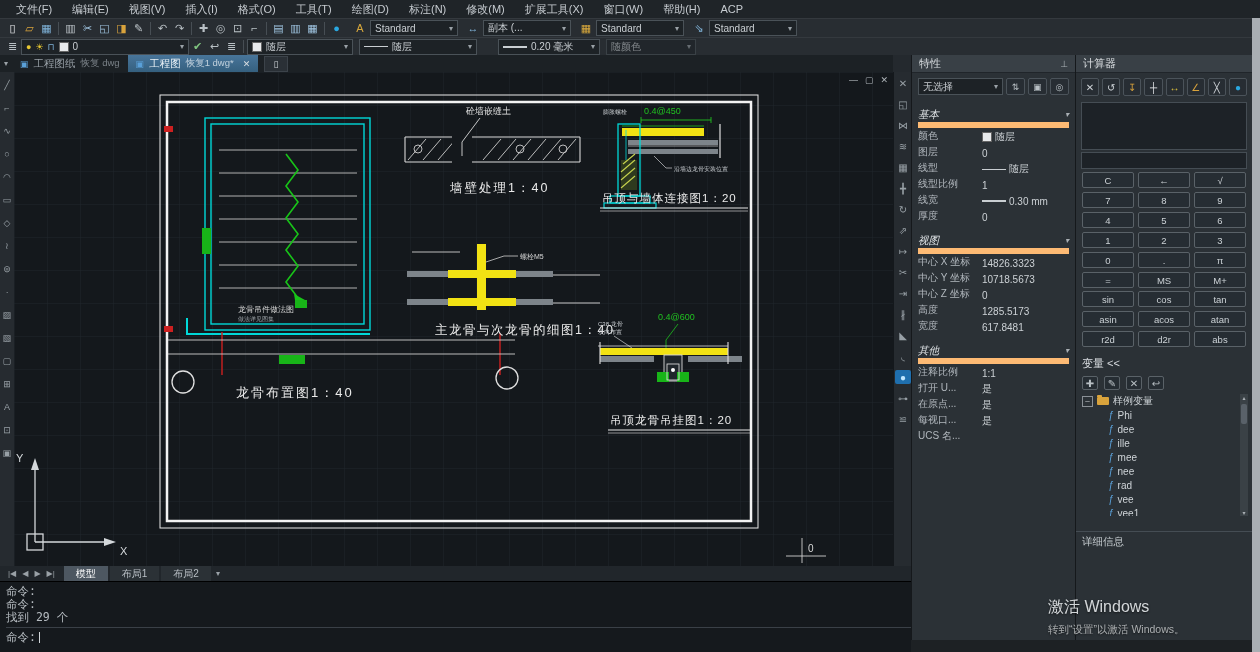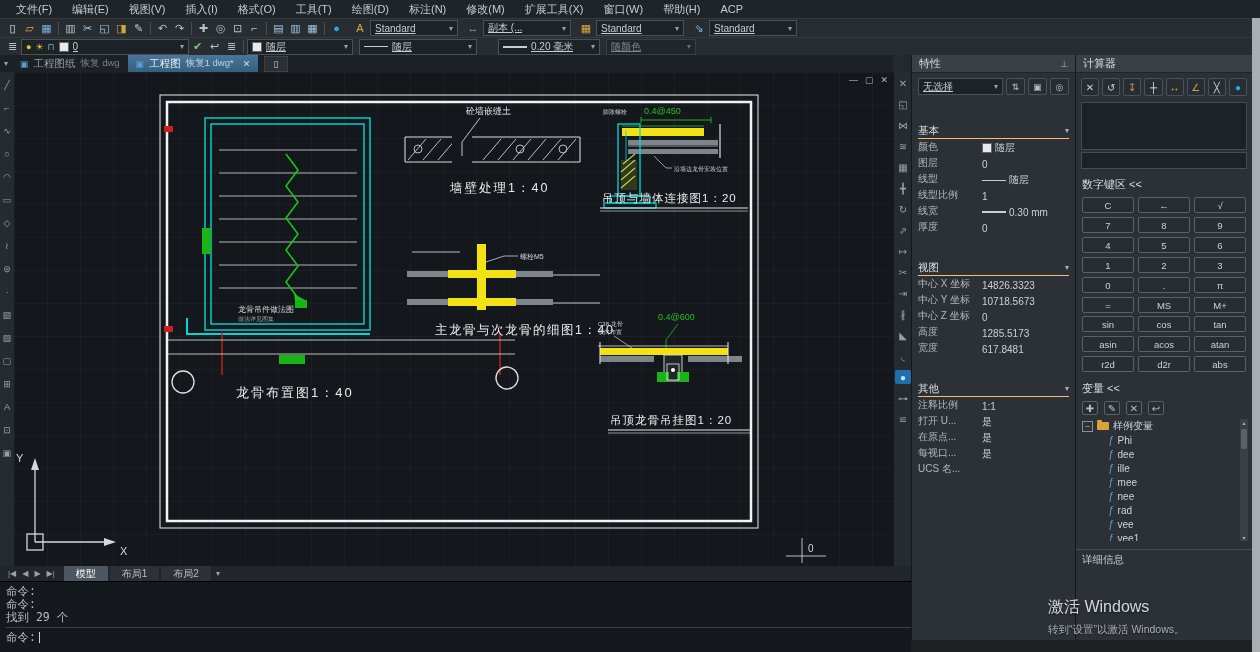--- a/index.html
+++ b/index.html
@@ -13,21 +13,21 @@
   #trow1{top:18px;height:19px;border-top:1px solid #34393e;padding-left:4px;}
   #trow2{top:37px;height:18px;border-top:1px solid #34393e;padding-left:4px;}
   .ticon{width:17px;height:15px;display:flex;align-items:center;justify-content:center;
          font-size:11px;color:#b9c0c5;cursor:default;}
   .vsep{width:1px;height:13px;background:#474e54;margin:0 3px;}
   .sgroup{display:flex;align-items:center;gap:3px;margin-left:8px;}
   .gicon{font-size:11px;width:14px;text-align:center;}
   .dd{display:flex;align-items:center;background:#1d2226;border:1px solid #4a5258;height:14px;
       font-size:10px;color:#c9ced2;padding:0 4px;gap:4px;cursor:default;}
   .dd .arr{margin-left:auto;color:#9aa1a7;font-size:8px;}
-  .ddv{white-space:nowrap;overflow:hidden;text-decoration:underline;}
+  .ddv{white-space:nowrap;overflow:hidden;}
   .lineglyph{display:inline-block;width:24px;border-top:1px solid #c9ced2;}
   .lineglyph.th{border-top-width:2px;}
   .sw{display:inline-block;width:8px;height:8px;background:#e8eaec;border:1px solid #666;}
   
   .tabrow{position:absolute;left:0;top:55px;width:893px;height:17px;background:#1c2125;
           display:flex;align-items:center;font-size:10.5px;}
   .dtab{height:17px;display:flex;align-items:center;padding:0 8px;color:#98a0a7;gap:5px;box-sizing:border-box;cursor:default;}
   .dtab.active{background:linear-gradient(#48759a,#35607f);color:#eaf1f6;}
   .dtab .ficon{color:#5aa0d8;font-size:9px;}
   .dtab .sfx{opacity:.75;font-size:9.5px;}
@@ -65,22 +65,22 @@
   .panel{position:absolute;top:55px;height:585px;background:#2b3136;border-left:1px solid #15181b;box-sizing:border-box;}
   #props{left:911px;width:164px;}
   #calc{left:1075px;width:177px;}
   .phead{height:17px;background:#394046;display:flex;align-items:center;padding:0 7px;color:#d8dcdf;
          font-size:11px;border-bottom:1px solid #20252a;}
   .phead .pin{margin-left:auto;color:#aab0b5;font-size:9px;transform:rotate(90deg);}
   .selrow{display:flex;align-items:center;gap:3px;padding:5px 6px 4px 6px;}
   .selrow .dd{flex:1;height:15px;}
   .pbtn{width:17px;height:15px;background:#272d33;border:1px solid #4b535a;display:flex;align-items:center;
         justify-content:center;color:#b9c0c5;font-size:9px;border-radius:2px;}
-  .psec{display:flex;align-items:center;height:15px;margin:24px 6px 1px 6px;color:#dde1e4;font-size:10.5px;
-        border-bottom:1px solid #fdba74;}
+  .psec{display:flex;align-items:center;height:15px;margin:8px 6px 1px 6px;color:#dde1e4;font-size:10.5px;
+        border-bottom:6px solid #fdba74;font-style:italic;}
   .psec .arr{margin-left:auto;color:#aab0b5;font-size:8px;}
   .prow{display:flex;height:16px;padding:0 6px;font-size:10px;}
   .prow .pl{flex:0 0 64px;color:#b2b8be;white-space:nowrap;overflow:hidden;}
   .prow .pv{flex:1;color:#ccd1d5;display:flex;align-items:center;gap:3px;white-space:nowrap;overflow:hidden;}
   
   .ctools{display:flex;gap:3px;padding:5px 5px 4px 5px;}
   .cicon{width:18px;height:16px;background:#272d33;border:1px solid #4b535a;border-radius:2px;
          display:flex;align-items:center;justify-content:center;font-size:10px;}
   .chist{margin:2px 5px;height:46px;background:#1d2227;border:1px solid #454d54;}
   .cinput{margin:2px 5px;height:15px;background:#1d2227;border:1px solid #454d54;}
@@ -95,21 +95,21 @@
   .vtree{position:relative;margin:2px 4px 0 6px;height:122px;overflow:hidden;font-size:10px;color:#cfd4d8;}
   .vrow{display:flex;align-items:center;height:14px;gap:4px;}
   .vrow .exp{width:9px;height:9px;border:1px solid #8a9096;font-size:8px;line-height:7px;text-align:center;color:#cfd4d8;}
   .folder{width:12px;height:8px;background:#d9a33c;border-radius:1px;position:relative;}
   .folder:before{content:"";position:absolute;left:0;top:-2px;width:5px;height:2px;background:#d9a33c;border-radius:1px 1px 0 0;}
   .vitem{padding-left:26px;}
   .fx{color:#5aa0d8;font-style:italic;font-size:10px;}
   .vscroll{position:absolute;right:0;top:0;width:8px;height:122px;background:#3a4146;}
   .vthumb{position:absolute;left:1px;top:10px;width:6px;height:20px;background:#596169;border-radius:2px;}
   .vscroll .sa{position:absolute;left:0;width:8px;font-size:6px;color:#aab0b5;text-align:center;}
-  .details{margin-top:8px;border-top:1px solid #454d54;padding:3px 6px;color:#c3c9cd;font-size:10.5px;}
+  .details{margin-top:15px;border-top:1px solid #454d54;padding:3px 6px;color:#c3c9cd;font-size:10.5px;}
   
   .edge{position:absolute;left:1252px;top:18px;width:8px;height:634px;background:#a9aeb3;}
   .brstrip{position:absolute;left:911px;top:640px;width:341px;height:12px;background:#1d2124;}
   .wm{position:absolute;left:1048px;top:597px;z-index:20;pointer-events:none;
       color:rgba(236,239,241,.88);text-shadow:0 1px 2px rgba(0,0,0,.55);}
   .wm .l1{font-size:16px;}
   .wm .l2{font-size:10.5px;margin-top:5px;color:rgba(226,229,231,.7);}
 </style>
 </head>
 <body>
@@ -612,21 +612,20 @@
         <span class="cicon" style="color: rgb(207, 212, 216);">↺</span>
         <span class="cicon" style="color: rgb(217, 163, 60);">↧</span>
         <span class="cicon" style="color: rgb(230, 233, 235);">┼</span>
         <span class="cicon" style="color: rgb(227, 198, 60);">↔</span>
         <span class="cicon" style="color: rgb(217, 163, 60);">∠</span>
         <span class="cicon" style="color: rgb(207, 212, 216);">╳</span>
         <span class="cicon" style="color: rgb(42, 168, 224);">●</span>
       </div>
     <div class="chist"></div>
     <div class="cinput"></div>
-    <div class="clabel">数字键区 &lt;&lt;</div>
     <div class="cgrid" id="numpad">
         <span class="cbtn">C</span>
         <span class="cbtn">←</span>
         <span class="cbtn">√</span>
         <span class="cbtn">7</span>
         <span class="cbtn">8</span>
         <span class="cbtn">9</span>
         <span class="cbtn">4</span>
         <span class="cbtn">5</span>
         <span class="cbtn">6</span>

